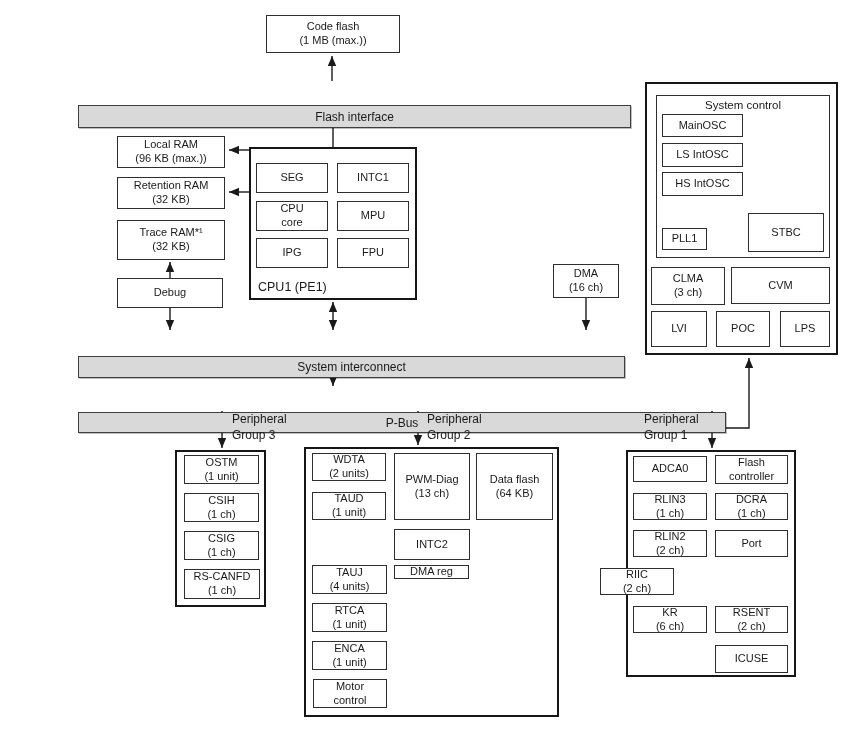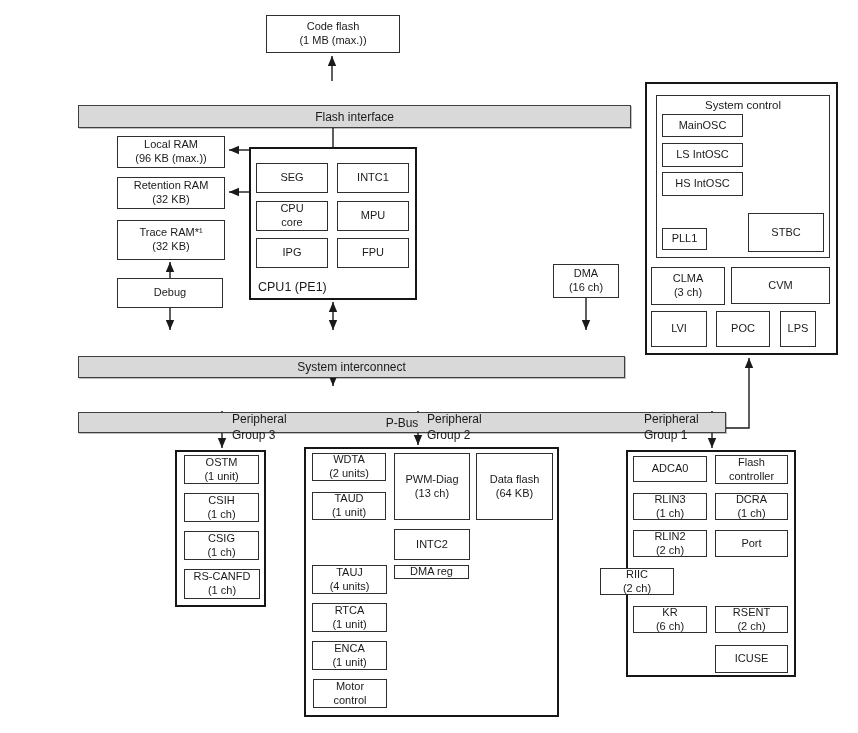--- a/index.html
+++ b/index.html
@@ -95,21 +95,21 @@
   <div class="box" style="left:662px;top:114px;width:81px;height:23px">MainOSC</div>
   <div class="box" style="left:662px;top:143px;width:81px;height:24px">LS IntOSC</div>
   <div class="box" style="left:662px;top:172px;width:81px;height:24px">HS IntOSC</div>
   <div class="box" style="left:662px;top:228px;width:45px;height:22px">PLL1</div>
   <div class="box" style="left:748px;top:213px;width:76px;height:39px">STBC</div>
   <div class="box" style="left:651px;top:267px;width:74px;height:38px">CLMA
 (3 ch)</div>
   <div class="box" style="left:731px;top:267px;width:99px;height:37px">CVM</div>
   <div class="box" style="left:651px;top:311px;width:56px;height:36px">LVI</div>
   <div class="box" style="left:716px;top:311px;width:54px;height:36px">POC</div>
-  <div class="box" style="left:780px;top:311px;width:36px;height:36px">LPS</div>
+  <div class="box" style="left:780px;top:311px;width:50px;height:36px">LPS</div>
 
   <div class="flabel" style="left:232px;top:411px">Peripheral
 Group 3</div>
   <div class="flabel" style="left:427px;top:411px">Peripheral
 Group 2</div>
   <div class="flabel" style="left:644px;top:411px">Peripheral
 Group 1</div>
 
   <div class="group" style="left:175px;top:450px;width:91px;height:157px"></div>
   <div class="box" style="left:184px;top:455px;width:75px;height:29px">OSTM

